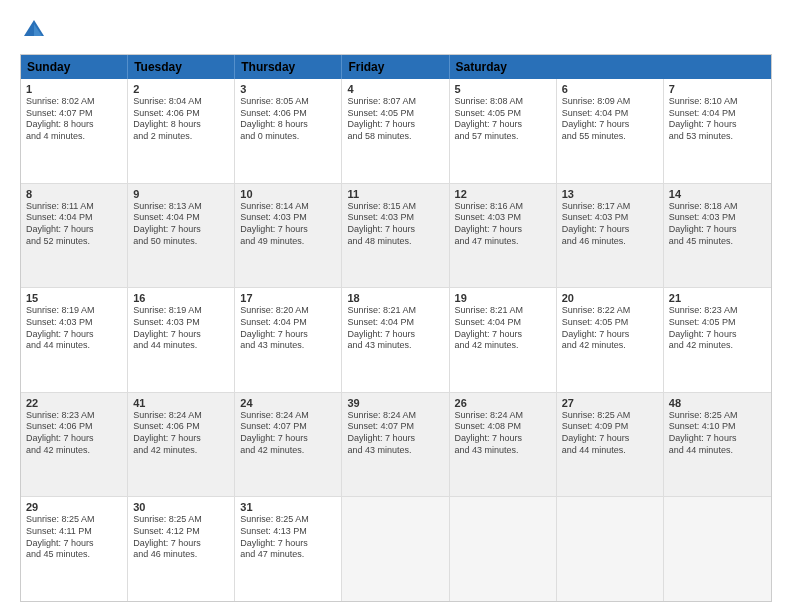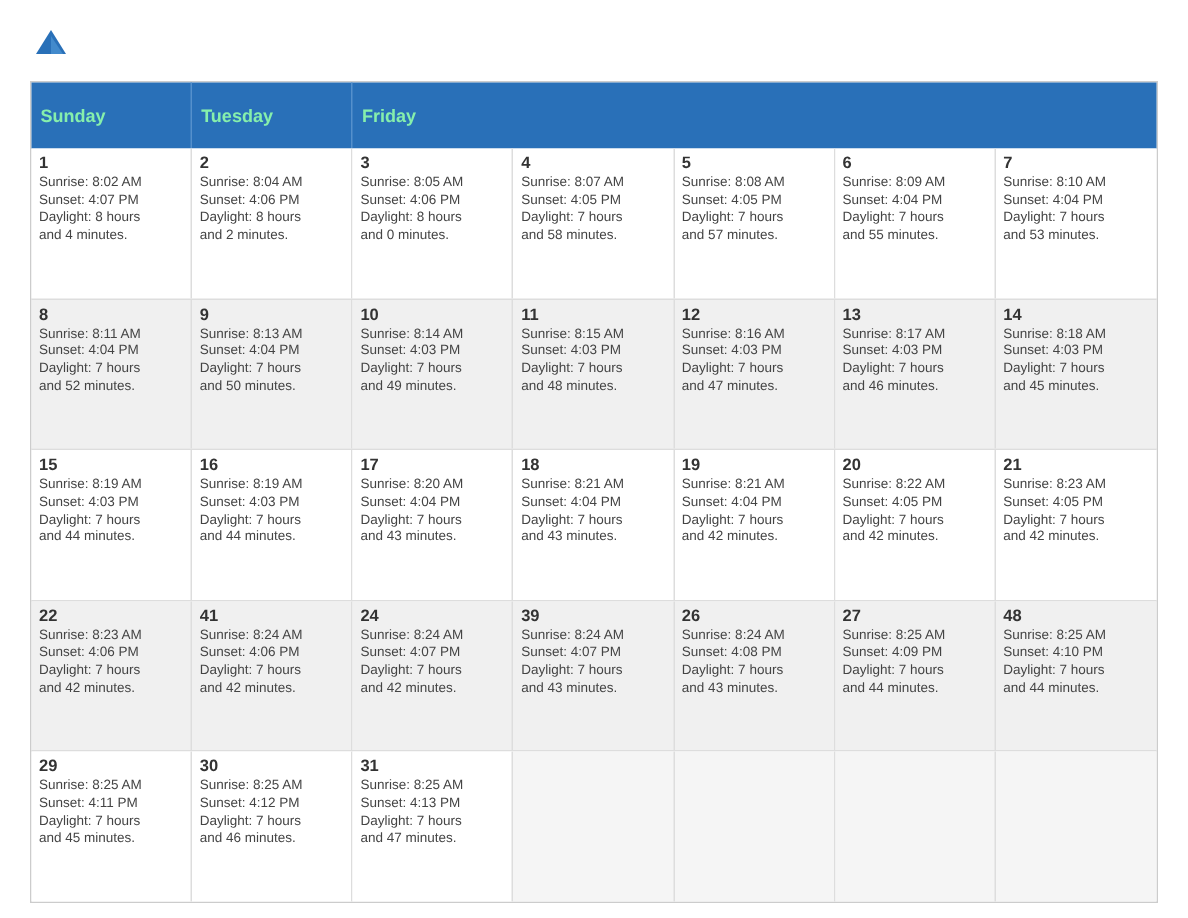--- a/index.html
+++ b/index.html
@@ -64,24 +64,24 @@
       display: flex;
       flex-direction: column;
       border: 1px solid #ccc;
     }
     .cal-header {
       display: grid;
       grid-template-columns: repeat(7, 1fr);
       background: #2970b8;
     }
     .cal-header-cell {
-      color: #86efac;
+      color: #000000;
       font-size: 12px;
       font-weight: bold;
-      padding: 15px 6px;
+      padding: 5px 6px;
       border-right: 1px solid #5590cc;
     }
     .cal-header-cell:last-child { border-right: none; }
     .cal-body {
       flex: 1;
       display: flex;
       flex-direction: column;
     }
     .cal-row {
       display: grid;
@@ -132,21 +132,23 @@
     <div class="title-block">
       <div class="month-title"></div>
       <div class="location"></div>
     </div>
   </div>
 
   <div class="calendar">
     <div class="cal-header">
     <div class="cal-header-cell">Sunday</div>
         <div class="cal-header-cell">Tuesday</div>
+        <div class="cal-header-cell">Thursday</div>
         <div class="cal-header-cell">Friday</div>
+        <div class="cal-header-cell">Saturday</div>
       </div>
     <div class="cal-body">
     <div class="cal-row">
           <div class="cal-cell">
             <span class="day-num">1</span>
             <span class="cell-line">Sunrise: 8:02 AM</span>
             <span class="cell-line">Sunset: 4:07 PM</span>
             <span class="cell-line">Daylight: 8 hours</span>
             <span class="cell-line">and 4 minutes.</span>
           </div>

